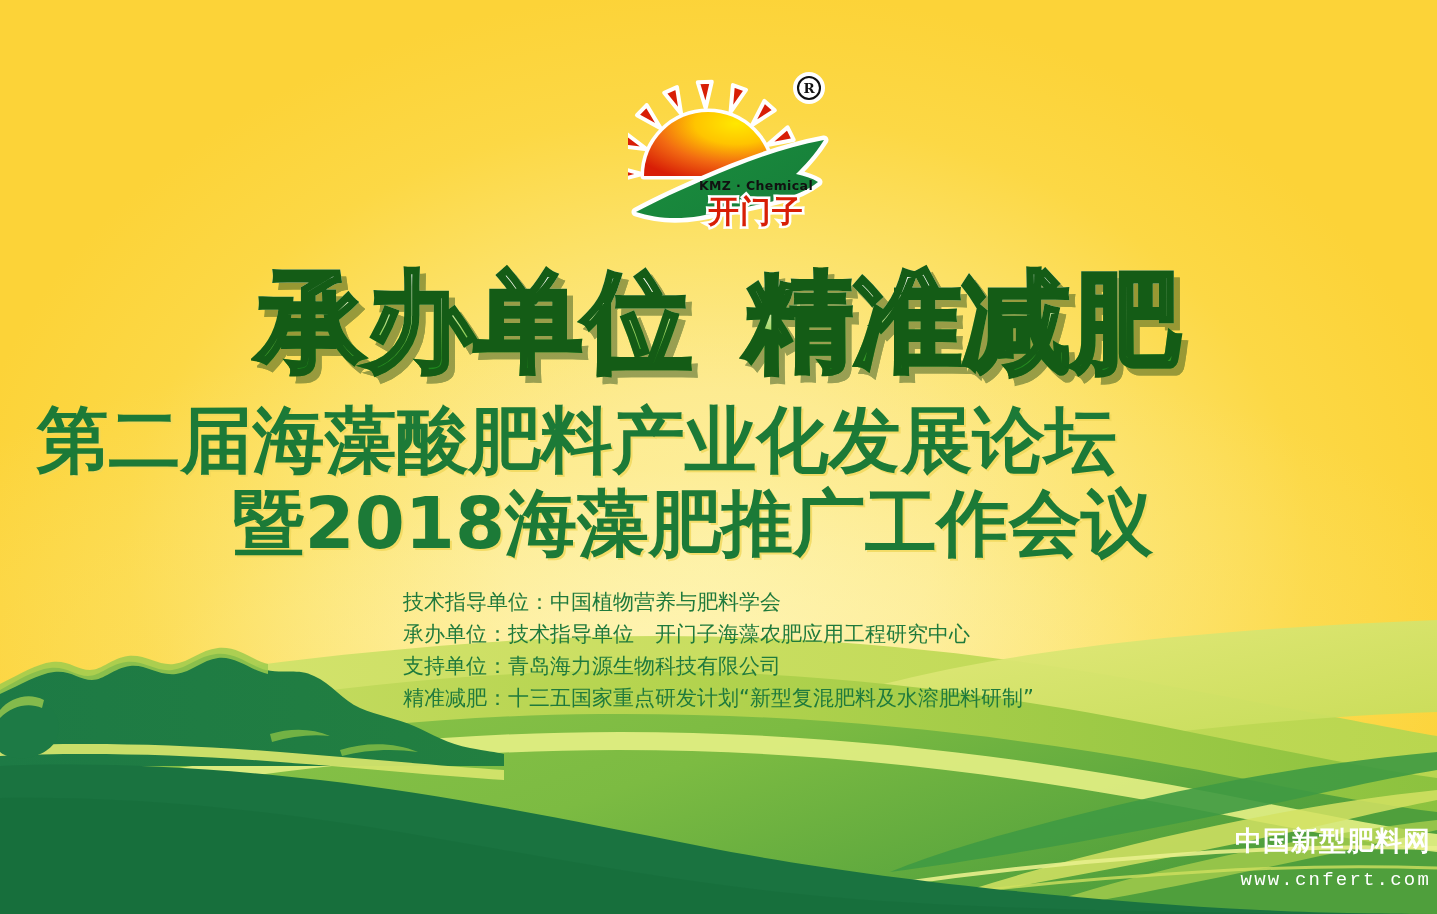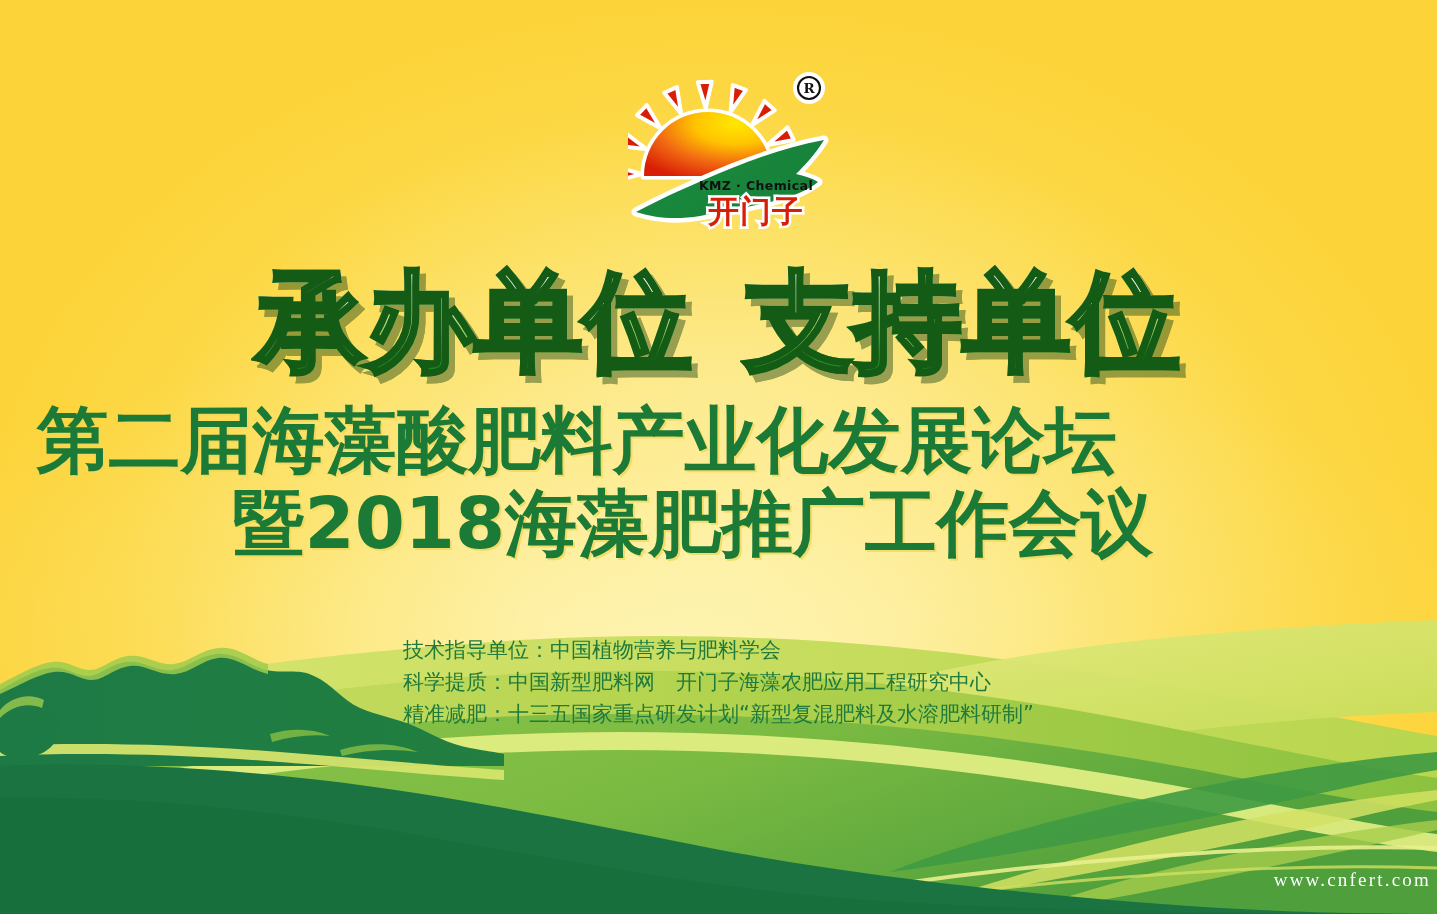--- a/index.html
+++ b/index.html
@@ -108,21 +108,20 @@
     letter-spacing: 0px;
     text-align: right;
   }
 
   
   .credits {
     position: absolute;
     left: 403px;
     top: 586px;
     width: 760px;
-    margin-top: 48px;
   }
   .credit-line {
     color: #1f7a3c;
     font-size: 21px;
     line-height: 32px;
     white-space: nowrap;
     font-family: "DejaVu Sans", "Liberation Sans", sans-serif;
   }
 
   
@@ -137,21 +136,22 @@
     font-size: 27px;
     font-weight: bold;
     letter-spacing: 1px;
     line-height: 1.08;
     font-family: "DejaVu Sans", "Liberation Sans", sans-serif;
   }
   .wm-url {
     font-size: 19px;
     letter-spacing: 2.2px;
     line-height: 1.2;
-    font-family: Liberation Serif, serif;
+    font-family: Liberation Mono, monospace;
+    margin-top: 14px;
   }
 </style>
 </head>
 <body>
 
 <div id="banner">
 
   <div class="bg-base"></div>
   <div class="bg-glow"></div>
   <div class="bg-glow2"></div>
@@ -317,29 +317,31 @@
       </g>
 
       <g>
         <text x="128" y="128" text-anchor="middle" font-size="12.5" font-weight="bold" fill="#111111" font-family="DejaVu Sans, sans-serif" letter-spacing="0.4">KMZ · Chemical</text>
         <text x="128" y="160" text-anchor="middle" font-size="31" font-weight="bold" fill="#d81e06" font-family="DejaVu Sans, sans-serif" letter-spacing="1" stroke="#ffffff" stroke-width="5" paint-order="stroke">开门子</text>
       </g>
     </svg>
   </div>
 
   <div class="headline">
-    <span class="seg">承办单位</span><span class="gap"></span><span class="seg">支持单位</span>
+    <span class="seg">承办单位</span><span class="gap"></span><span class="seg">精准减肥</span>
   </div>
 
   <div class="sub1">第二届海藻酸肥料产业化发展论坛</div>
   <div class="sub2">暨2018海藻肥推广工作会议</div>
 
   <div class="credits">
     <div class="credit-line">技术指导单位：中国植物营养与肥料学会</div>
-    <div class="credit-line">科学提质：中国新型肥料网　开门子海藻农肥应用工程研究中心</div>
+    <div class="credit-line">承办单位：技术指导单位　开门子海藻农肥应用工程研究中心</div>
+    <div class="credit-line">支持单位：青岛海力源生物科技有限公司</div>
     <div class="credit-line">精准减肥：十三五国家重点研发计划“新型复混肥料及水溶肥料研制”</div>
   </div>
 
   <div class="watermark">
+    <div class="wm-cn">中国新型肥料网</div>
     <div class="wm-url">www.cnfert.com</div>
   </div>
 
 </div>
 
 </body></html>

